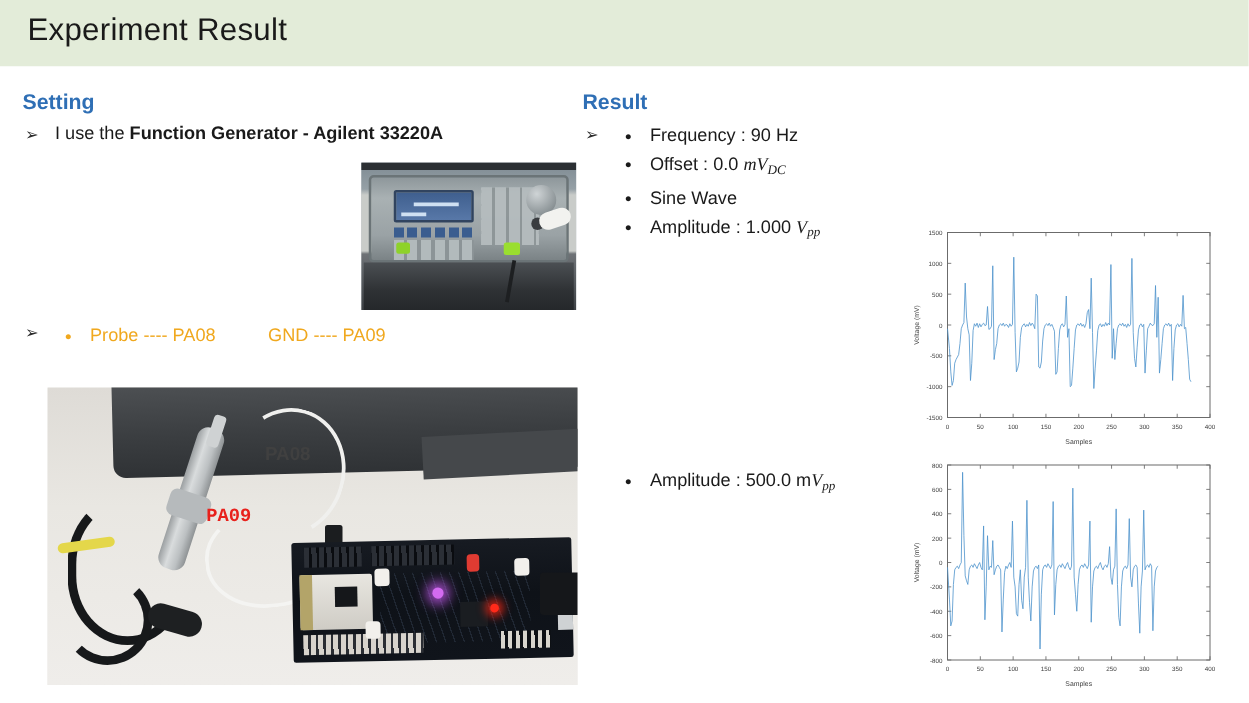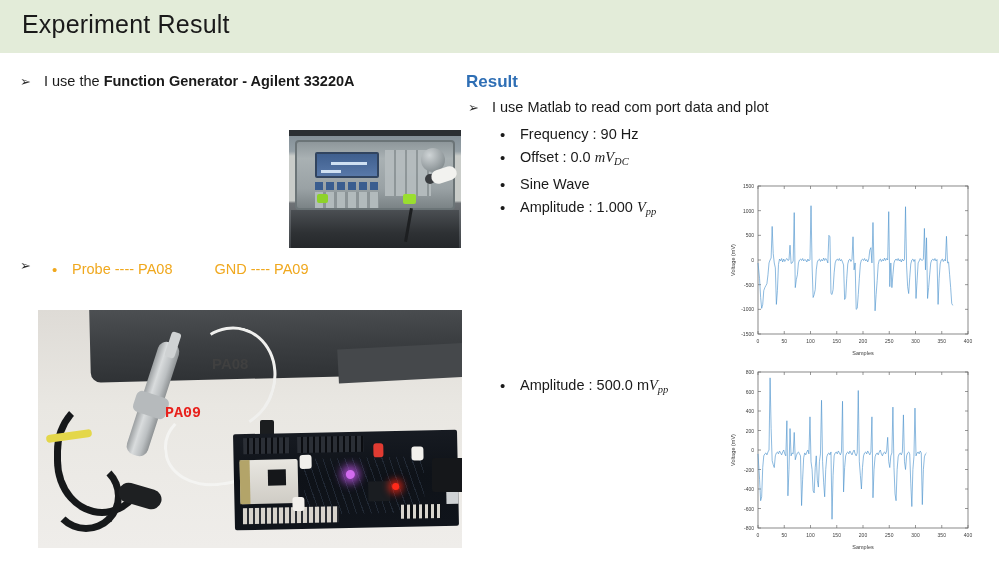--- a/index.html
+++ b/index.html
@@ -190,20 +190,21 @@
 </style>
 </head>
 <body>
 
 <div class="slide">
 
   <div class="title-banner"></div>
   <div class="title-text">Experiment Result</div>
 
   <div class="col-left">
+    <div class="sec-head">Setting</div>
 
     <div class="b1">
       <span class="arrow">➢</span>
       <span>I use the </span><span class="bold">Function Generator - Agilent 33220A</span><br>
     </div>
   </div>
 
   <div class="photo-fg">
     <div class="fg-bg"></div>
     <div class="fg-body">
@@ -270,21 +271,20 @@
     <div class="bd-blackbox"></div>
   </div>
   <div class="lbl-pa08">PA08</div>
   <div class="lbl-pa09">PA09</div>
 
   <div class="col-right">
     <div class="sec-head">Result</div>
 
     <div class="b1">
       <span class="arrow">➢</span>
-      <span>I use Matlab to read com port data and plot</span>
     </div>
 
     <div class="b2" style="margin-top:6px;">
       <span class="dot">•</span>
       <span>Frequency : 90 Hz</span>
     </div>
 
     <div class="b2">
       <span class="dot">•</span>
       <span>Offset : 0.0 </span><span class="ital">mV</span><span class="sub">DC</span>

